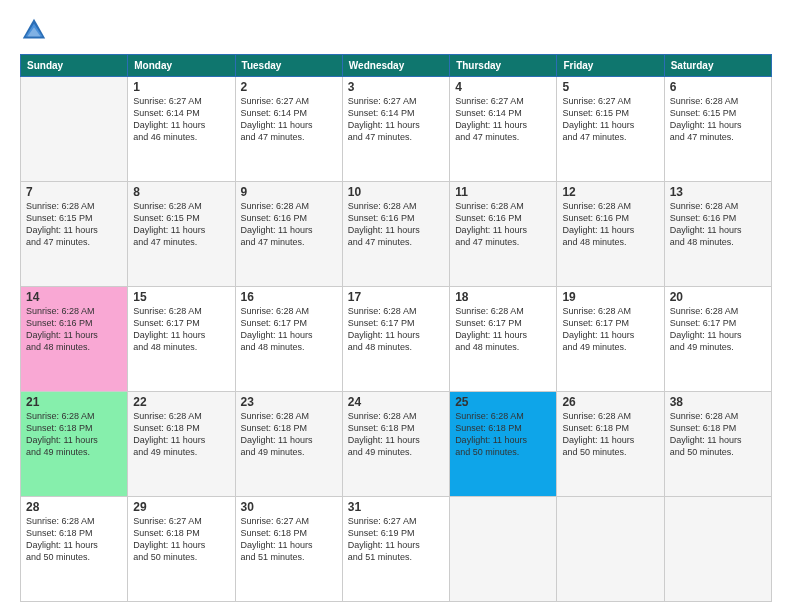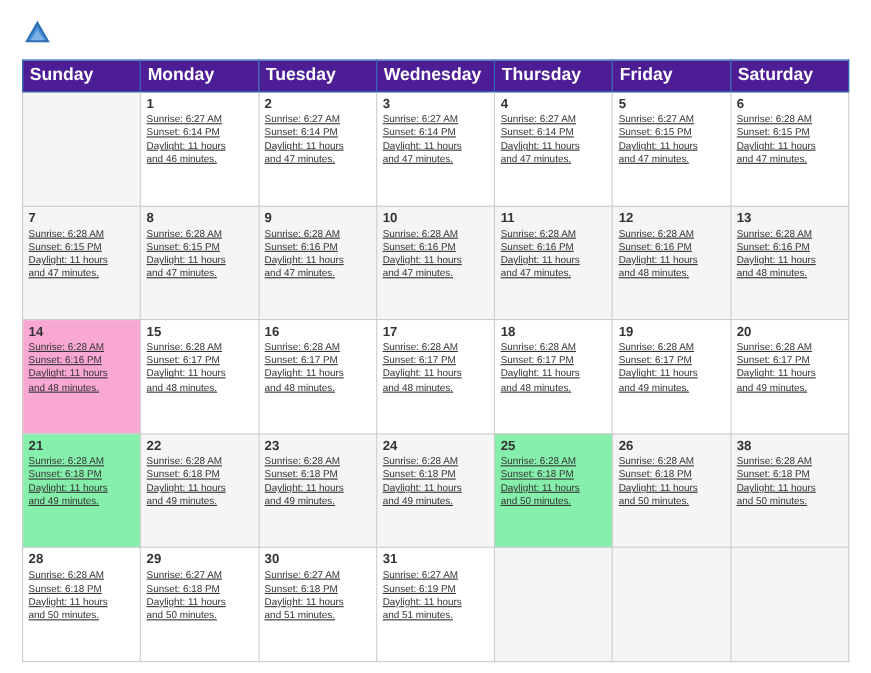--- a/index.html
+++ b/index.html
@@ -62,23 +62,23 @@
       color: #333;
       font-weight: normal;
     }
     .calendar {
       flex: 1;
       border-collapse: collapse;
       width: 100%;
       table-layout: fixed;
     }
     .calendar thead tr th {
-      background: #4c1d95;
+      background: #0f766e;
       color: #fff;
-      font-size: 16px;
+      font-size: 10px;
       font-weight: bold;
       padding: 5px 6px;
       text-align: left;
       border: 1px solid #2a6db5;
     }
     .calendar tbody tr td {
       border: 1px solid #ccc;
       vertical-align: top;
       padding: 3px 5px;
       font-size: 9.5px;
@@ -93,21 +93,20 @@
       font-size: 12px;
       font-weight: bold;
       color: #333;
       display: block;
       margin-bottom: 1px;
     }
     .day-info {
       font-size: 9px;
       color: #333;
       line-height: 1.35;
-      text-decoration: underline;
     }
   </style>
 </head>
 <body>
 
 <div class="page">
   <div class="header">
     <div class="logo">
       <svg class="logo-icon" viewBox="0 0 30 30" xmlns="http://www.w3.org/2000/svg">
         <polygon points="15,3 27,24 3,24" fill="#2a6db5"></polygon>
@@ -307,21 +306,21 @@
 Daylight: 11 hours
 and 49 minutes.</div>
           </td>
           <td style="background: rgb(245, 245, 245);">
             <span class="day-number">24</span>
             <div class="day-info" style="white-space: pre-line;">Sunrise: 6:28 AM
 Sunset: 6:18 PM
 Daylight: 11 hours
 and 49 minutes.</div>
           </td>
-          <td style="background: #86efac;">
+          <td style="background: #0ea5e9;">
             <span class="day-number">25</span>
             <div class="day-info" style="white-space: pre-line;">Sunrise: 6:28 AM
 Sunset: 6:18 PM
 Daylight: 11 hours
 and 50 minutes.</div>
           </td>
           <td style="background: rgb(245, 245, 245);">
             <span class="day-number">26</span>
             <div class="day-info" style="white-space: pre-line;">Sunrise: 6:28 AM
 Sunset: 6:18 PM

